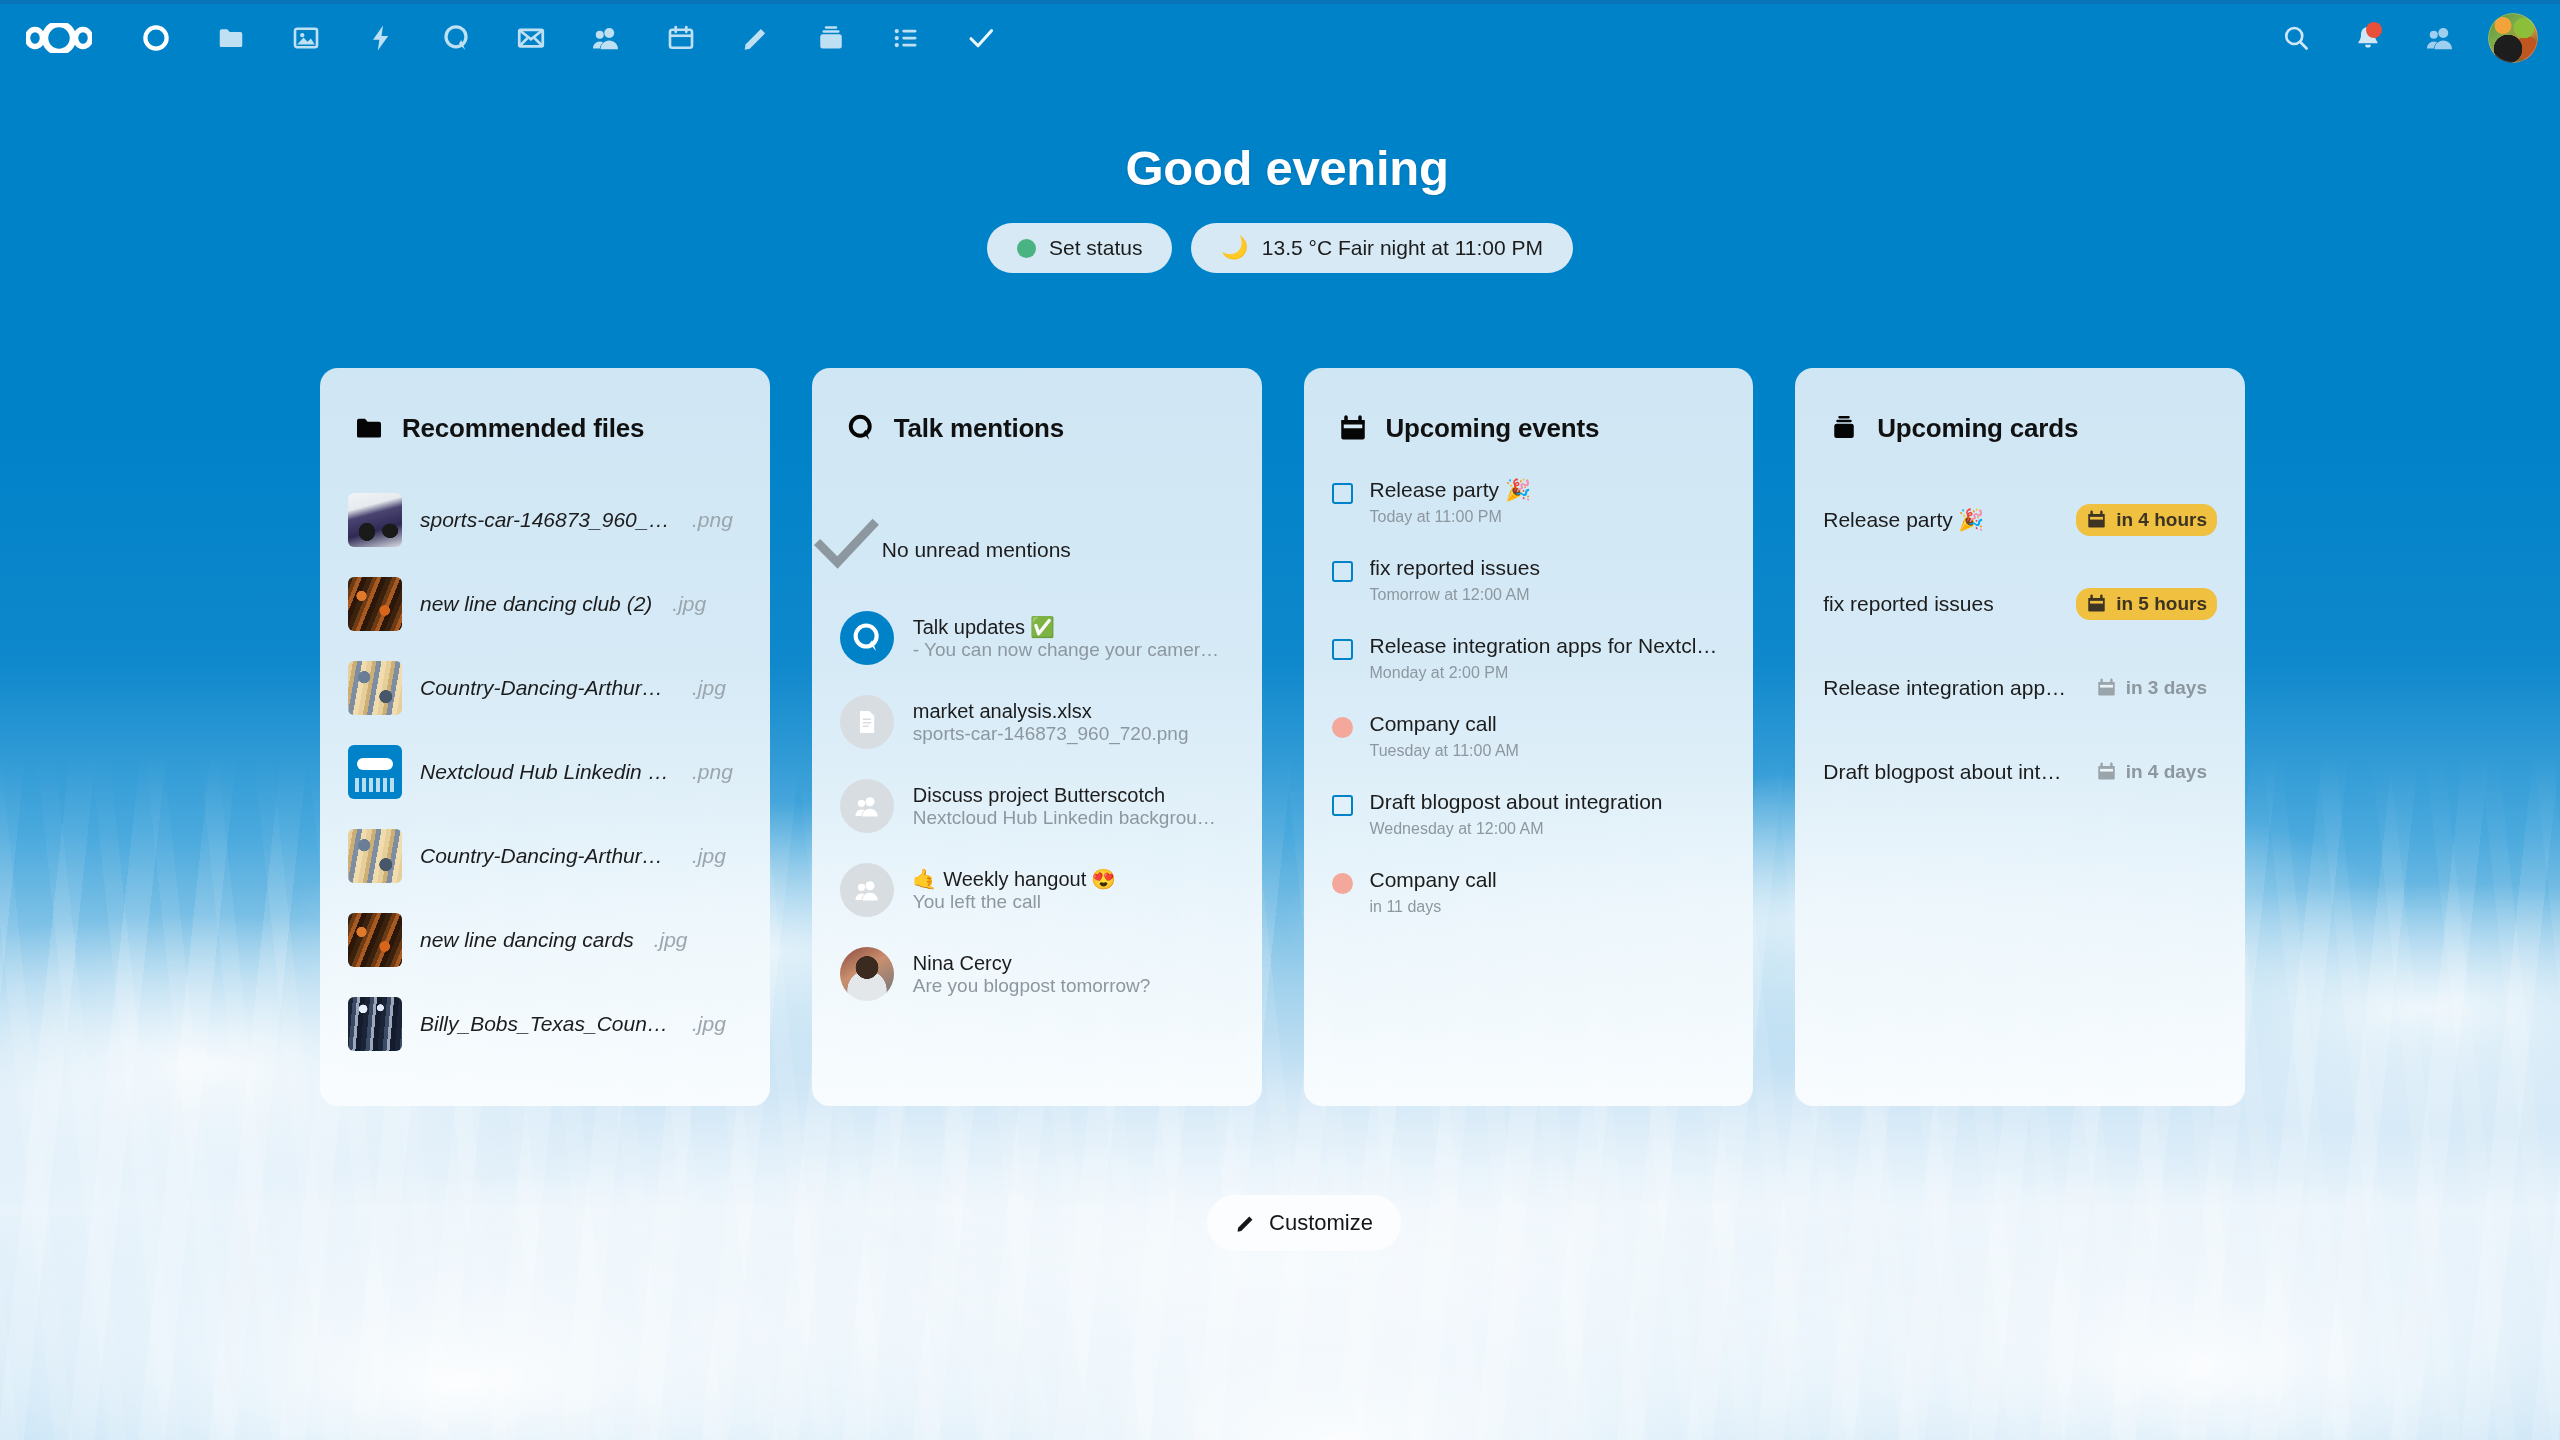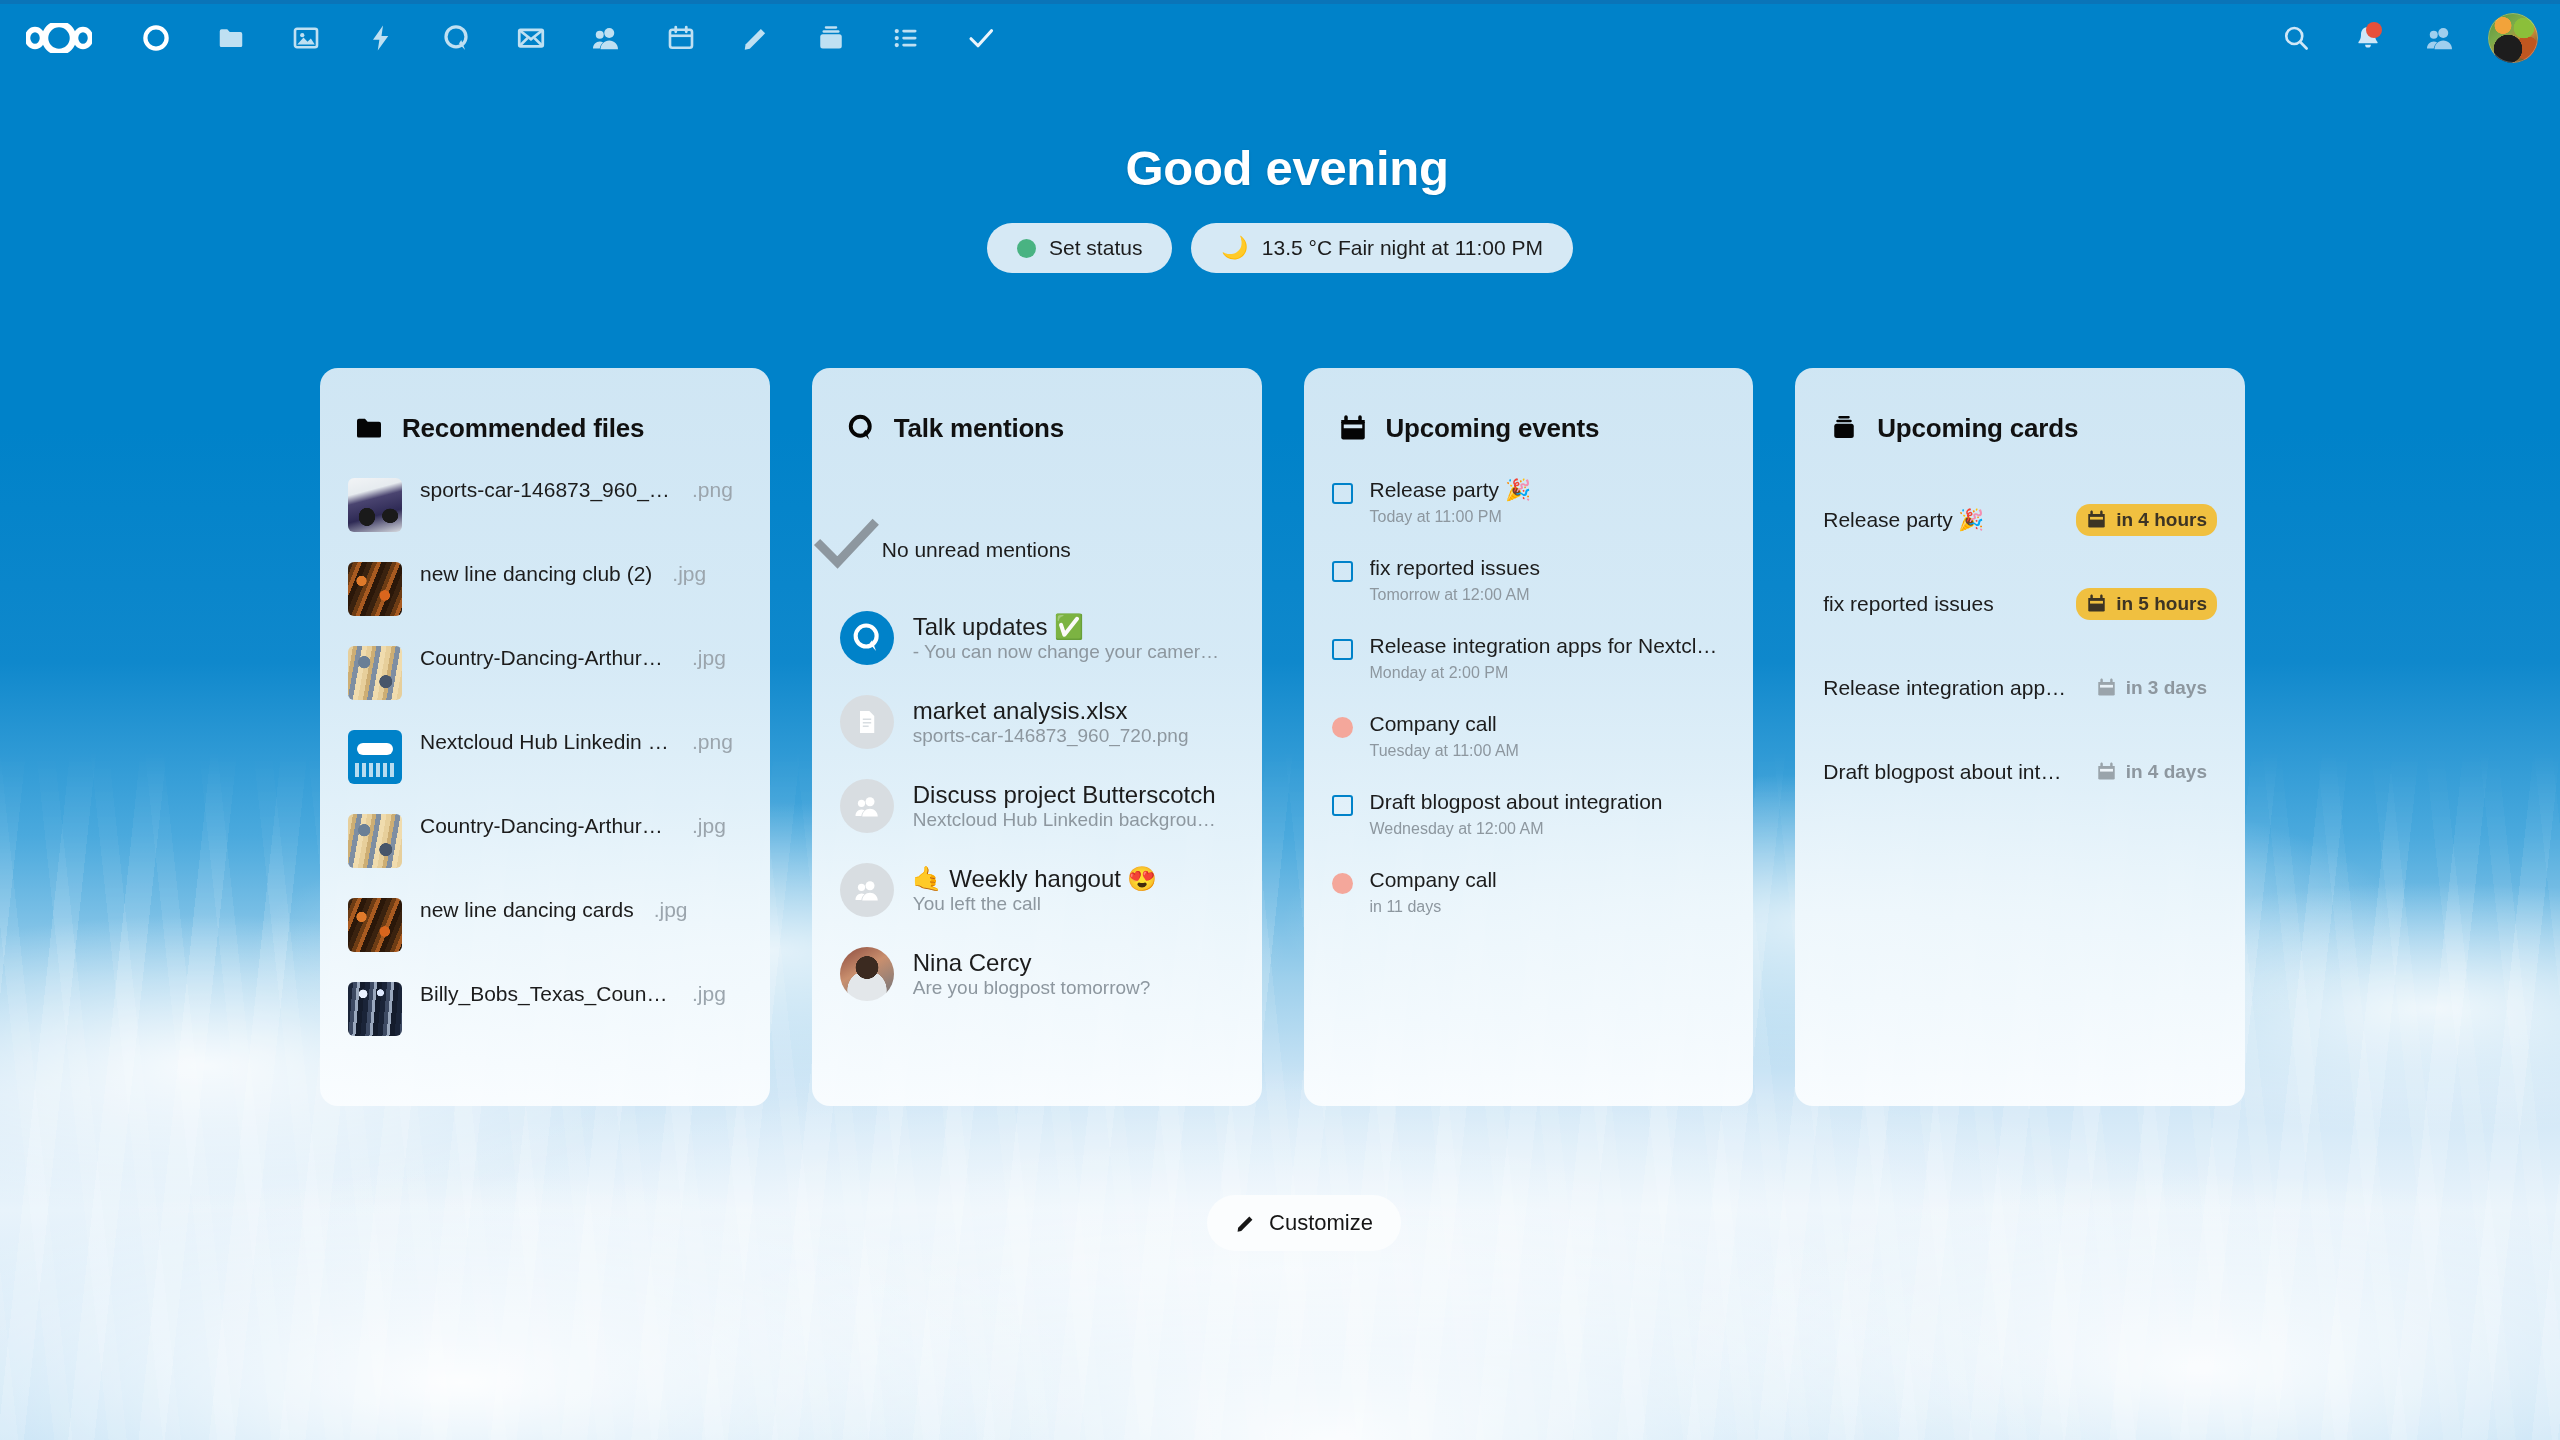--- a/index.html
+++ b/index.html
@@ -176,25 +176,26 @@
     font-size: 26px;
     font-weight: bold;
     color: #111111;
     letter-spacing: -0.2px;
   }
   .panel-body { flex: 1; }
 
   
   .file-row {
     display: flex;
-    align-items: flex-start;
+    align-items: center;
     gap: 18px;
     height: 84px;
     padding: 0 24px 0 28px;
     cursor: pointer;
+    font-style: italic;
   }
   .thumb {
     width: 54px; height: 54px;
     border-radius: 6px;
     flex: none;
     background-size: cover;
   }
   .th-car {
     background:
       radial-gradient(ellipse at 35% 72%, #1a1a1a 0 16%, rgba(0,0,0,0) 17%),
@@ -289,21 +290,21 @@
   }
   .m-avatar.talk { background: #0082c9; }
   .m-avatar.photo {
     background:
       radial-gradient(circle at 50% 38%, #3b2a20 0 26%, rgba(0,0,0,0) 27%),
       radial-gradient(circle at 50% 80%, #e3e7ea 0 38%, rgba(0,0,0,0) 39%),
       linear-gradient(150deg, #8b4a3e 0%, #c98f6e 42%, #6a737d 100%);
   }
   .m-lines { min-width: 0; }
   .m-title {
-    font-size: 24px;
+    font-size: 20px;
     color: #1c1c1c;
     white-space: nowrap;
     overflow: hidden;
     text-overflow: ellipsis;
     max-width: 322px;
   }
   .m-sub {
     font-size: 19px;
     color: #8d979f;
     margin-top: 3px;

